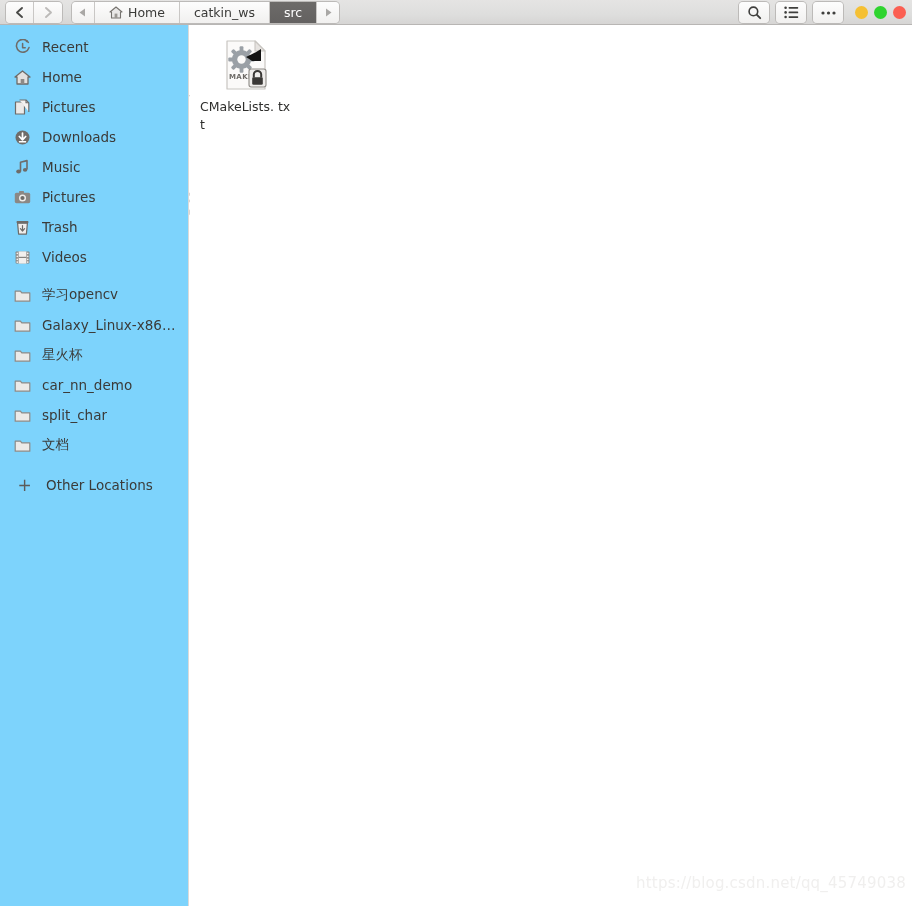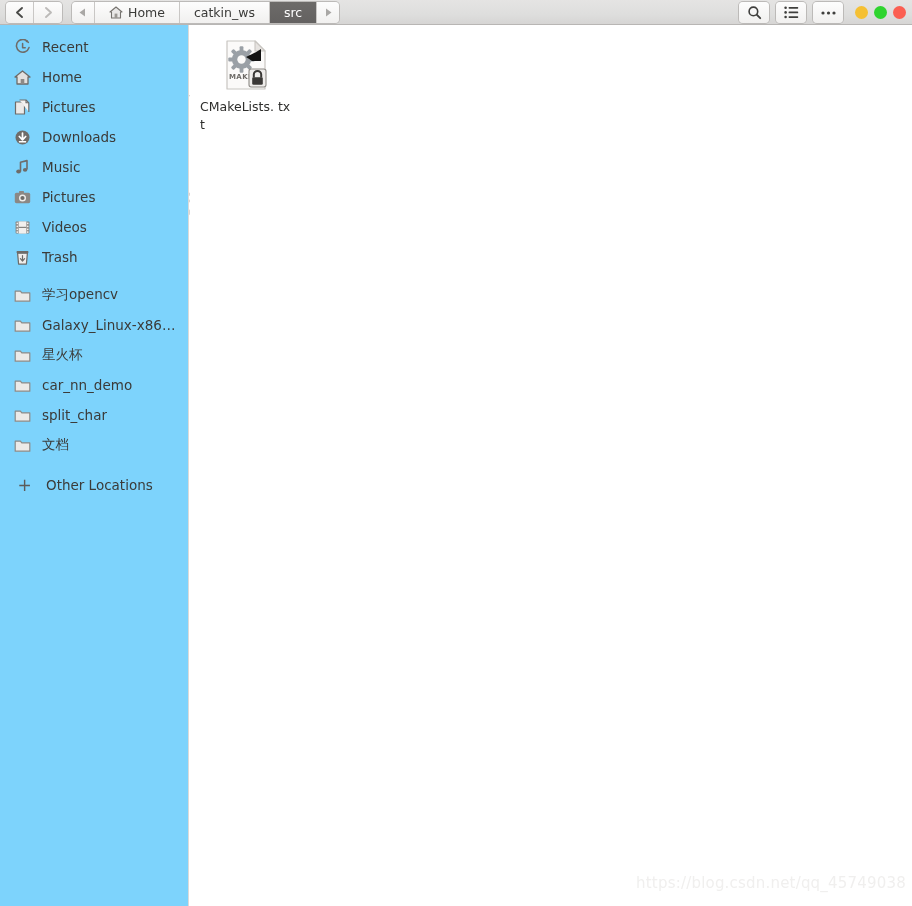--- a/index.html
+++ b/index.html
@@ -267,20 +267,31 @@
     <div class="side-item">
       <span class="side-ico">
         <svg width="17" height="17" viewBox="0 0 17 17">
           <rect x="0.8" y="3.8" width="15.4" height="10.4" rx="1.6" fill="#8b8885"></rect>
           <rect x="5" y="2" width="5" height="2.4" rx="0.8" fill="#8b8885"></rect>
           <circle cx="8.5" cy="9" r="3.5" fill="#f0eeec"></circle>
           <circle cx="8.5" cy="9" r="2.1" fill="#6e6c69"></circle>
         </svg>
       </span>
       <span class="lbl">Pictures</span>
+    </div>
+
+    <div class="side-item">
+      <span class="side-ico">
+        <svg width="17" height="17" viewBox="0 0 17 17">
+          <path d="M3.6 4.2 H13.4 L12.4 15 H4.6 Z" fill="#f0eeec" stroke="#6e6c69" stroke-width="1.25" stroke-linejoin="round"></path>
+          <rect x="2.6" y="2.1" width="11.8" height="2.1" rx="0.6" fill="#6e6c69"></rect>
+          <path d="M8.5 6.6 V12 M6.4 9.6 L8.5 12 L10.6 9.6" fill="none" stroke="#6e6c69" stroke-width="1.2" stroke-linecap="round" stroke-linejoin="round"></path>
+        </svg>
+      </span>
+      <span class="lbl">Trash</span>
     </div>
 
     <div class="side-item">
       <span class="side-ico">
         <svg width="17" height="17" viewBox="0 0 17 17">
           <rect x="1.6" y="2.4" width="13.8" height="12.2" rx="0.8" fill="#86837f"></rect>
           <rect x="4.6" y="2.4" width="7.8" height="12.2" fill="#f2f0ee"></rect>
           <g fill="#f2f0ee">
             <rect x="2.5" y="3.6" width="1.5" height="1.6"></rect>
               <rect x="2.5" y="6.6" width="1.5" height="1.6"></rect>
@@ -292,31 +303,20 @@
               <rect x="13" y="12.3" width="1.5" height="1.6"></rect>
           </g>
           <g fill="#86837f">
               <rect x="4.6" y="7.8" width="7.8" height="1.2"></rect>
             </g>
         </svg>
       </span>
       <span class="lbl">Videos</span>
     </div>
 
-    <div class="side-item">
-      <span class="side-ico">
-        <svg width="17" height="17" viewBox="0 0 17 17">
-          <path d="M3.6 4.2 H13.4 L12.4 15 H4.6 Z" fill="#f0eeec" stroke="#6e6c69" stroke-width="1.25" stroke-linejoin="round"></path>
-          <rect x="2.6" y="2.1" width="11.8" height="2.1" rx="0.6" fill="#6e6c69"></rect>
-          <path d="M8.5 6.6 V12 M6.4 9.6 L8.5 12 L10.6 9.6" fill="none" stroke="#6e6c69" stroke-width="1.2" stroke-linecap="round" stroke-linejoin="round"></path>
-        </svg>
-      </span>
-      <span class="lbl">Trash</span>
-    </div>
-
     <div class="side-gap"></div>
 
     <div class="side-item">
       <span class="side-ico">
         <svg width="17" height="15" viewBox="0 0 17 15">
             <path d="M1.2 3.2 H6.4 L7.8 4.9 H15.8 V13.2 H1.2 Z" fill="#eceae8" stroke="#8d8a87" stroke-width="1.2" stroke-linejoin="round"></path>
           </svg>
       </span>
       <span class="lbl">学习opencv</span>
     </div>

